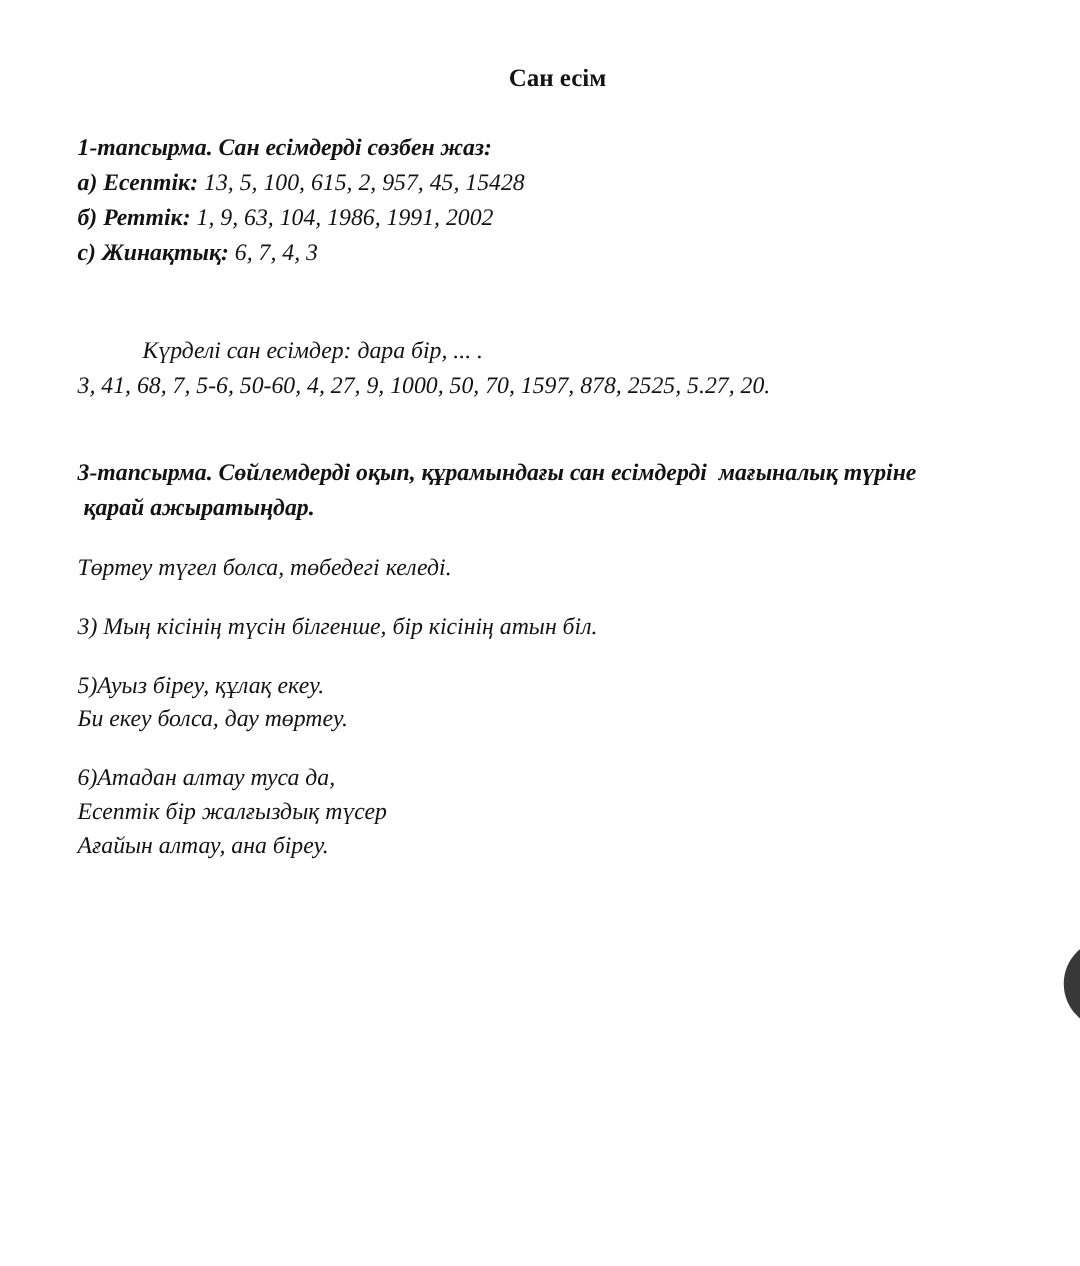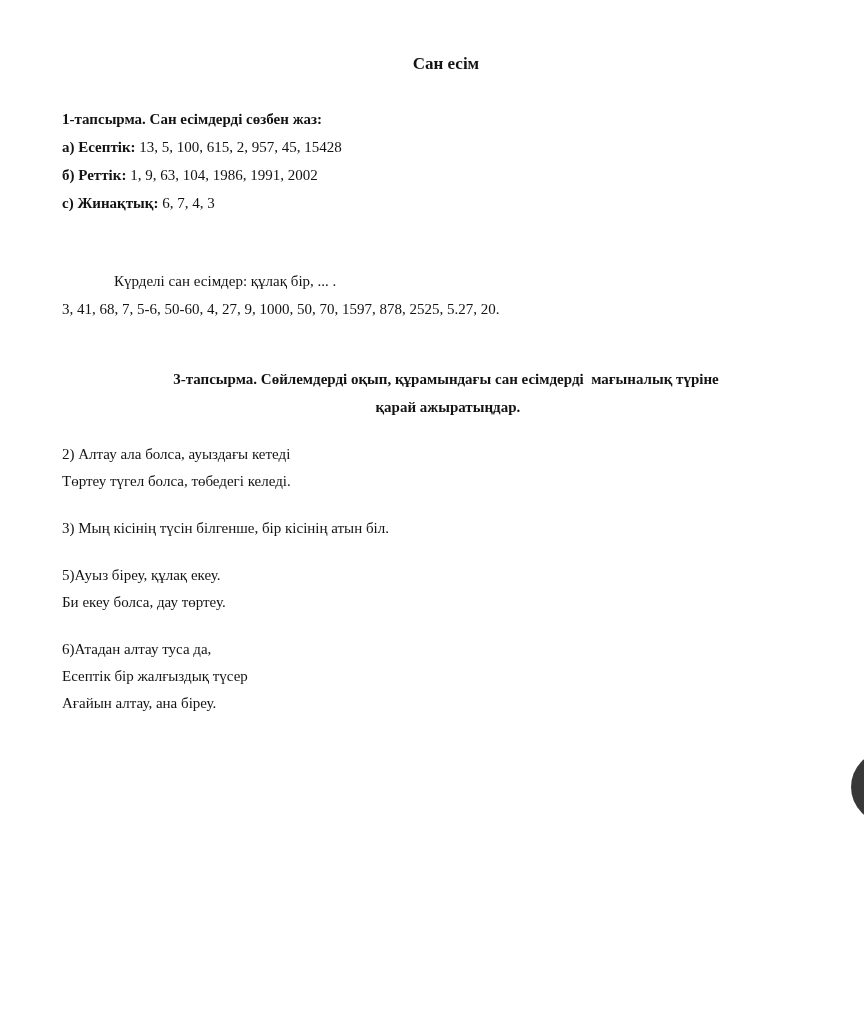--- a/index.html
+++ b/index.html
@@ -15,36 +15,37 @@
     font-family: "Liberation Serif", serif;
     color: #131313;
   }
   .doc {
     position: absolute;
     inset: 0;
     padding: 50px 34px 0 62px;
     box-sizing: border-box;
   }
   .line {
-    font-size: 15px;
+    font-size: 19px;
     line-height: 28px;
     white-space: pre-wrap;
+    font-style: italic;
   }
   .b { font-weight: 700; }
   .doc-title {
-    font-size: 17px;
+    font-size: 20px;
     line-height: 27px;
     font-weight: 700;
     text-align: center;
     margin: 0 0 28px 0;
   }
   .task2 { margin-top: 50px; }
   .task3 { margin-top: 42px; }
   .task3 .line { line-height: 27px; }
-  .task3 .heading-line { line-height: 28px; text-align: center; }
+  .task3 .heading-line { line-height: 28px; }
   .indent { padding-left: 52px; }
   .group { margin-top: 20px; }
   .group-first { margin-top: 0; }
   .edge-handle {
     position: absolute;
     top: 751px;
     left: 851px;
     width: 72px;
     height: 72px;
     border-radius: 50%;
@@ -58,31 +59,30 @@
   <div class="doc-title">Сан есім</div>
 
   <div>
     <div class="line b">1-тапсырма. Сан есімдерді сөзбен жаз:</div>
     <div class="line"><span class="b">а) Есептік:</span><span> 13, 5, 100, 615, 2, 957, 45, 15428</span></div>
     <div class="line"><span class="b">б) Реттік:</span><span> 1, 9, 63, 104, 1986, 1991, 2002</span></div>
     <div class="line"><span class="b">с) Жинақтық:</span><span> 6, 7, 4, 3</span></div>
   </div>
 
   <div class="task2">
-    <div class="line indent">Күрделі сан есімдер: құлақ бір, ... .</div>
+    <div class="line indent">Күрделі сан есімдер: дара бір, ... .</div>
     <div class="line">3, 41, 68, 7, 5-6, 50-60, 4, 27, 9, 1000, 50, 70, 1597, 878, 2525, 5.27, 20.</div>
   </div>
 
   <div class="task3">
     <div class="line heading-line b">3-тапсырма. Сөйлемдерді оқып, құрамындағы сан есімдерді  мағыналық түріне</div>
     <div class="line heading-line b"> қарай ажыратыңдар.</div>
 
 
     <div class="group">
-      <div class="line">2) Алтау ала болса, ауыздағы кетеді</div>
       <div class="line">Төртеу түгел болса, төбедегі келеді.</div>
     </div>
 
     <div class="group">
       <div class="line">3) Мың кісінің түсін білгенше, бір кісінің атын біл.</div>
     </div>
 
 
     <div class="group">
       <div class="line">5)Ауыз біреу, құлақ екеу.</div>

